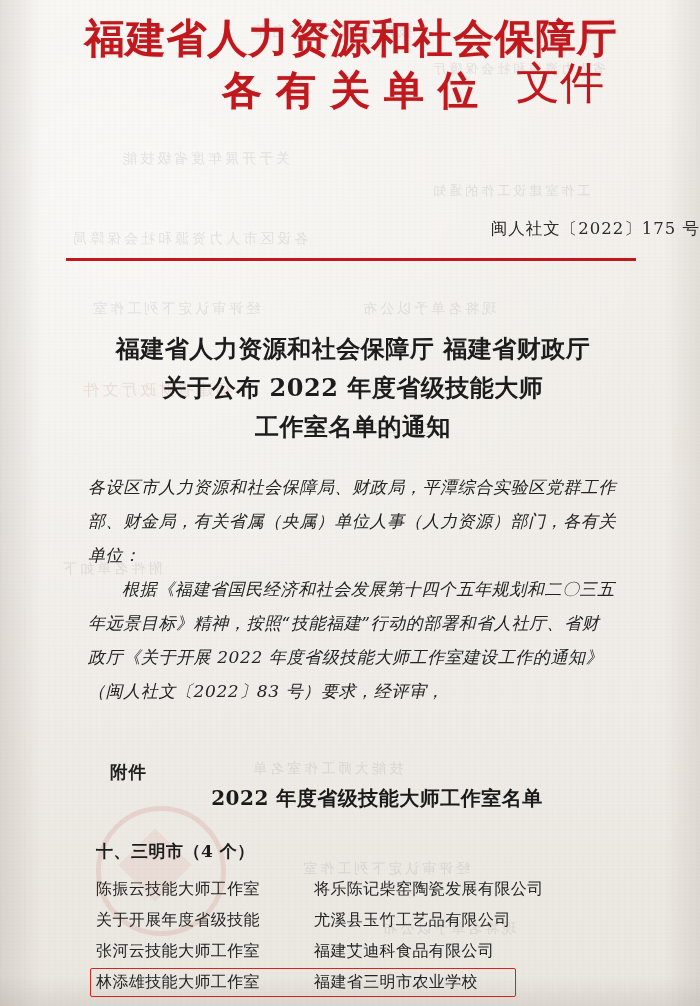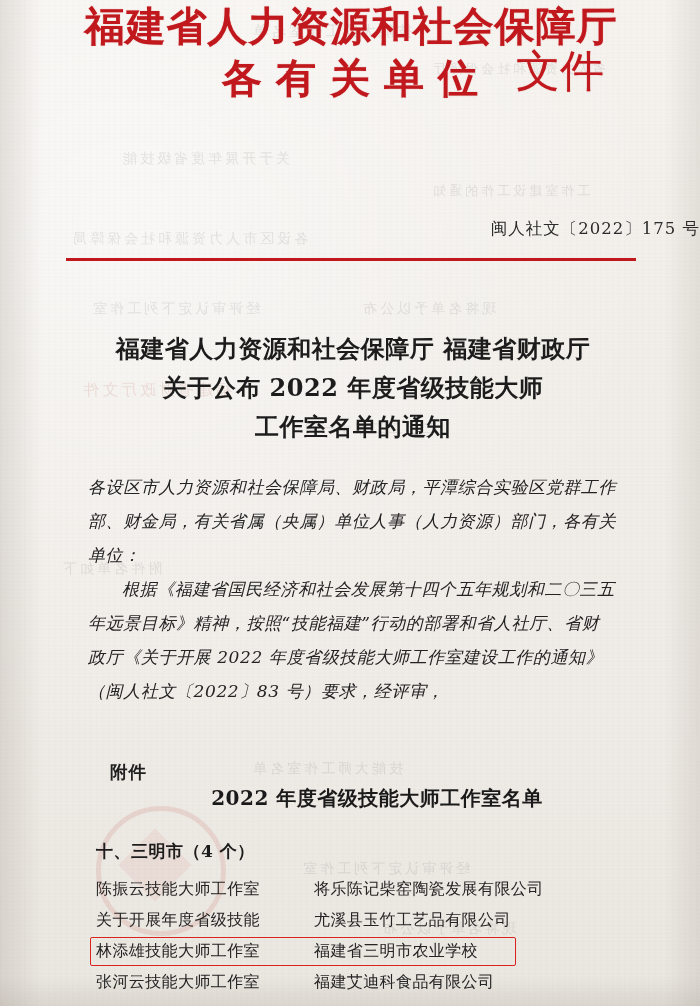--- a/index.html
+++ b/index.html
@@ -55,21 +55,21 @@
     pointer-events: none;
   }
   .content {
     position: relative;
     z-index: 3;
   }
   
   .masthead {
     position: absolute;
     left: 0;
-    top: 6px;
+    top: 18px;
     width: 696px;
     text-align: center;
   }
   .mast-line {
     position: relative;
     color: #c0181c;
     font-family: "DejaVu Serif", serif;
     font-weight: bold;
     letter-spacing: 1px;
     text-shadow: 0 0 1px rgba(192,24,28,0.5);
@@ -283,27 +283,27 @@
 
     <div class="list">
       <div class="list-row">
         <div class="col-studio">陈振云技能大师工作室</div>
         <div class="col-org">将乐陈记柴窑陶瓷发展有限公司</div>
       </div>
       <div class="list-row">
         <div class="col-studio">关于开展年度省级技能</div>
         <div class="col-org">尤溪县玉竹工艺品有限公司</div>
       </div>
+      <div class="list-row">
+        <div class="col-studio">张河云技能大师工作室</div>
+        <div class="col-org">福建艾迪科食品有限公司</div>
+      </div>
       <div class="list-row highlight">
         <div class="col-studio">林添雄技能大师工作室</div>
         <div class="col-org">福建省三明市农业学校</div>
       </div>
-      <div class="list-row">
-        <div class="col-studio">张河云技能大师工作室</div>
-        <div class="col-org">福建艾迪科食品有限公司</div>
-      </div>
     </div>
 
   </div>
 
   <div class="paper-noise"></div>
   <div class="edge-shade"></div>
 </div>
 
 </body></html>

